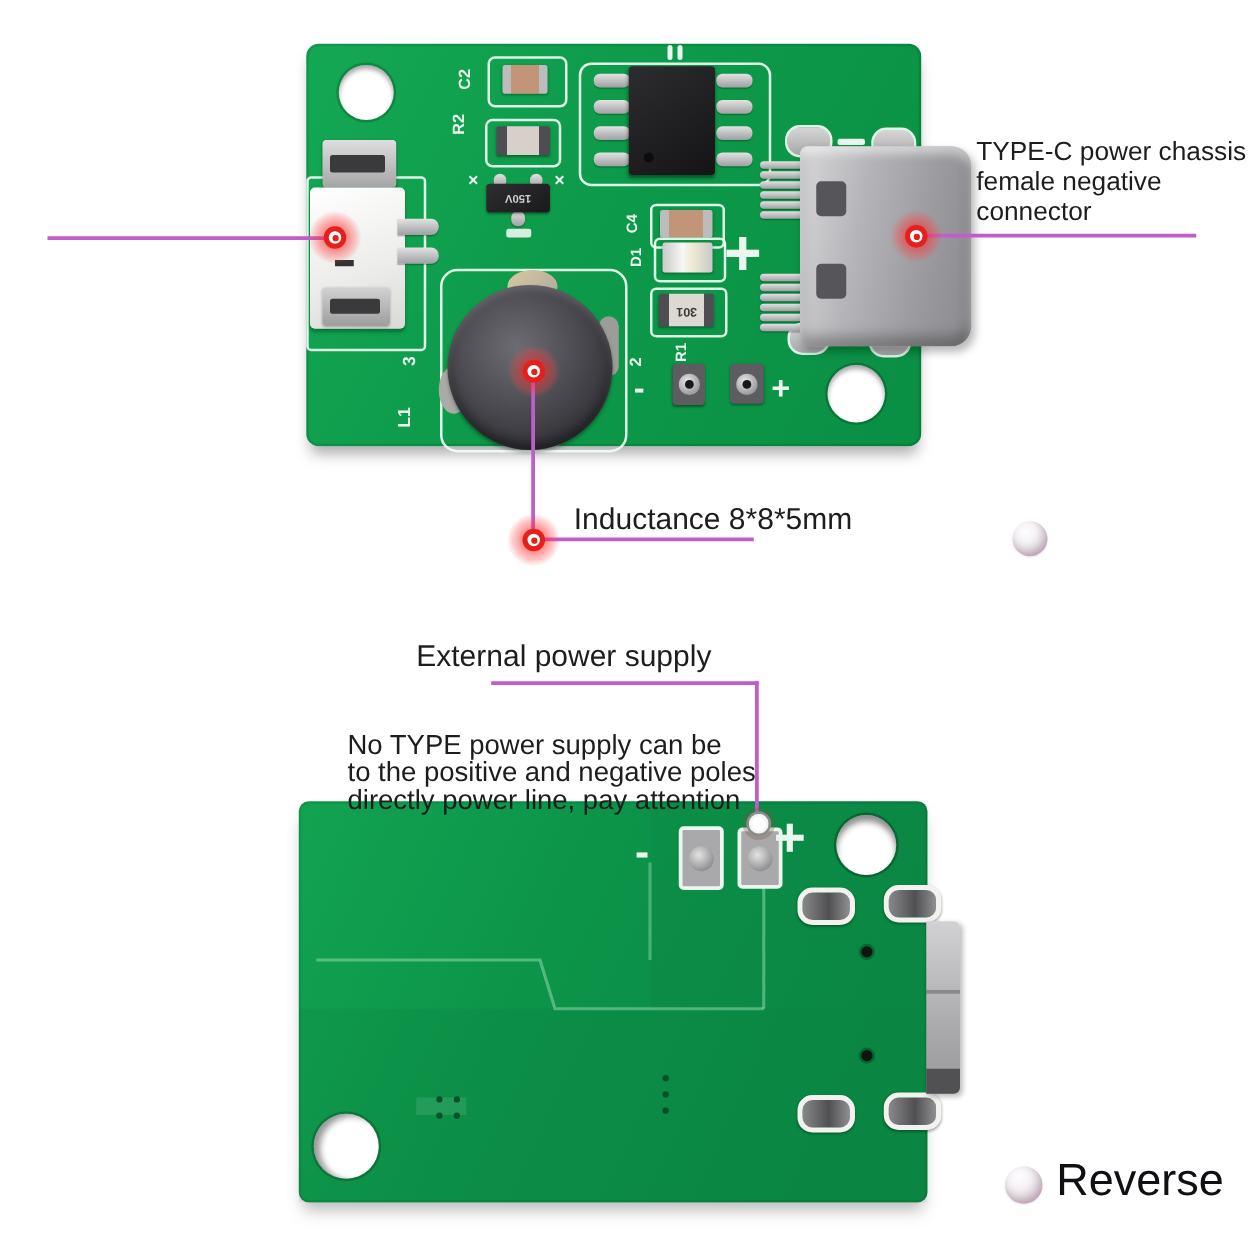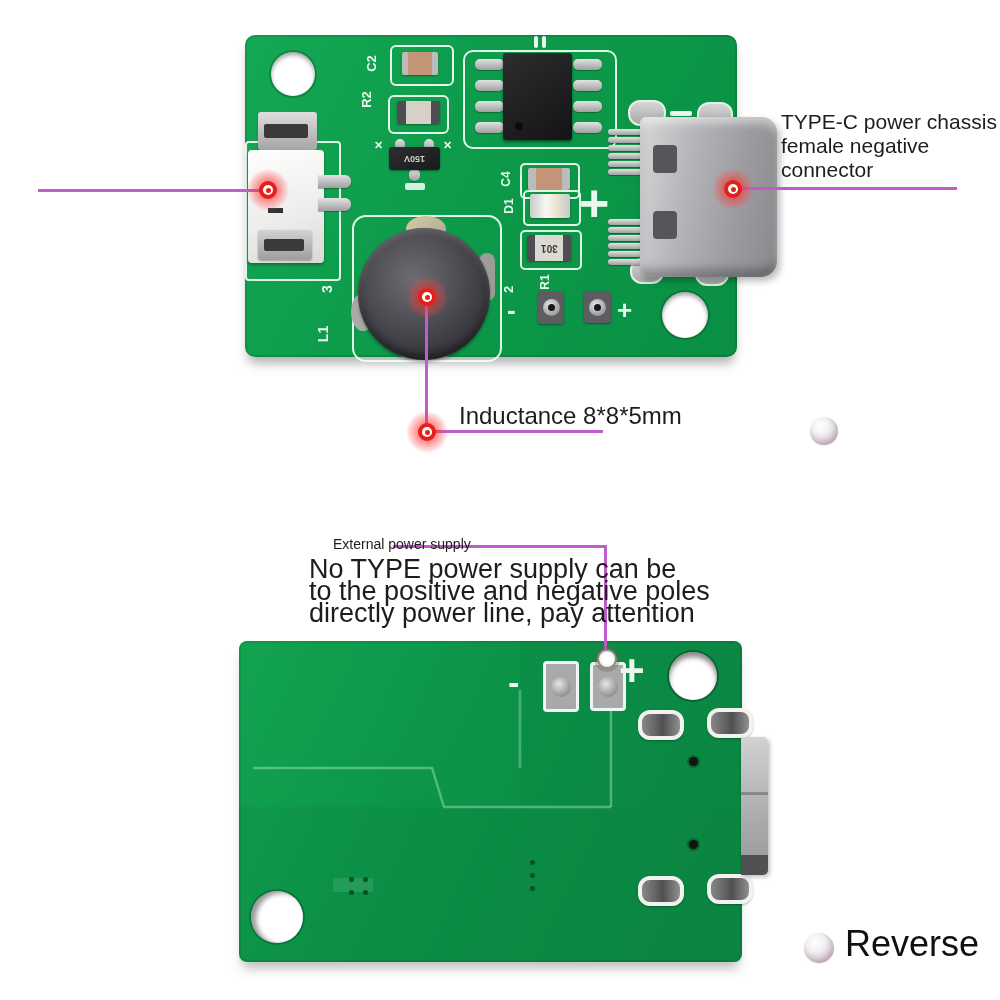--- a/index.html
+++ b/index.html
@@ -249,22 +249,22 @@
   </div>
 
   <div class="label" style="left:781px;top:110px;font-size:21px;line-height:24px;">
     <div>TYPE-C power chassis</div>
     <div>female negative</div>
     <div>connector</div>
   </div>
 
   <div class="label" style="left:446px;top:402px;font-size:24px;margin-left:13px;">Inductance 8*8*5mm</div>
 
-  <div class="label" style="left:333px;top:512px;font-size:14px;margin-top:24px;">External power supply</div>
-  <div class="label" style="left:278px;top:558px;font-size:27px;line-height:22px;margin-left:31px;">
+  <div class="label" style="left:333px;top:512px;font-size:24px;">External power supply</div>
+  <div class="label" style="left:278px;top:585px;font-size:22px;line-height:22px;">
     <div>No TYPE power supply can be</div>
     <div>to the positive and negative poles</div>
     <div>directly power line, pay attention</div>
   </div>
 
   <div class="pearl" style="left:810px;top:417px;width:28px;height:28px;"></div>
 
   <div class="pearl" style="left:804px;top:933px;width:30px;height:30px;"></div>
   <div class="label" style="left:845px;top:923px;font-size:36px;font-weight:500;color:#101014;">Reverse</div>
 

